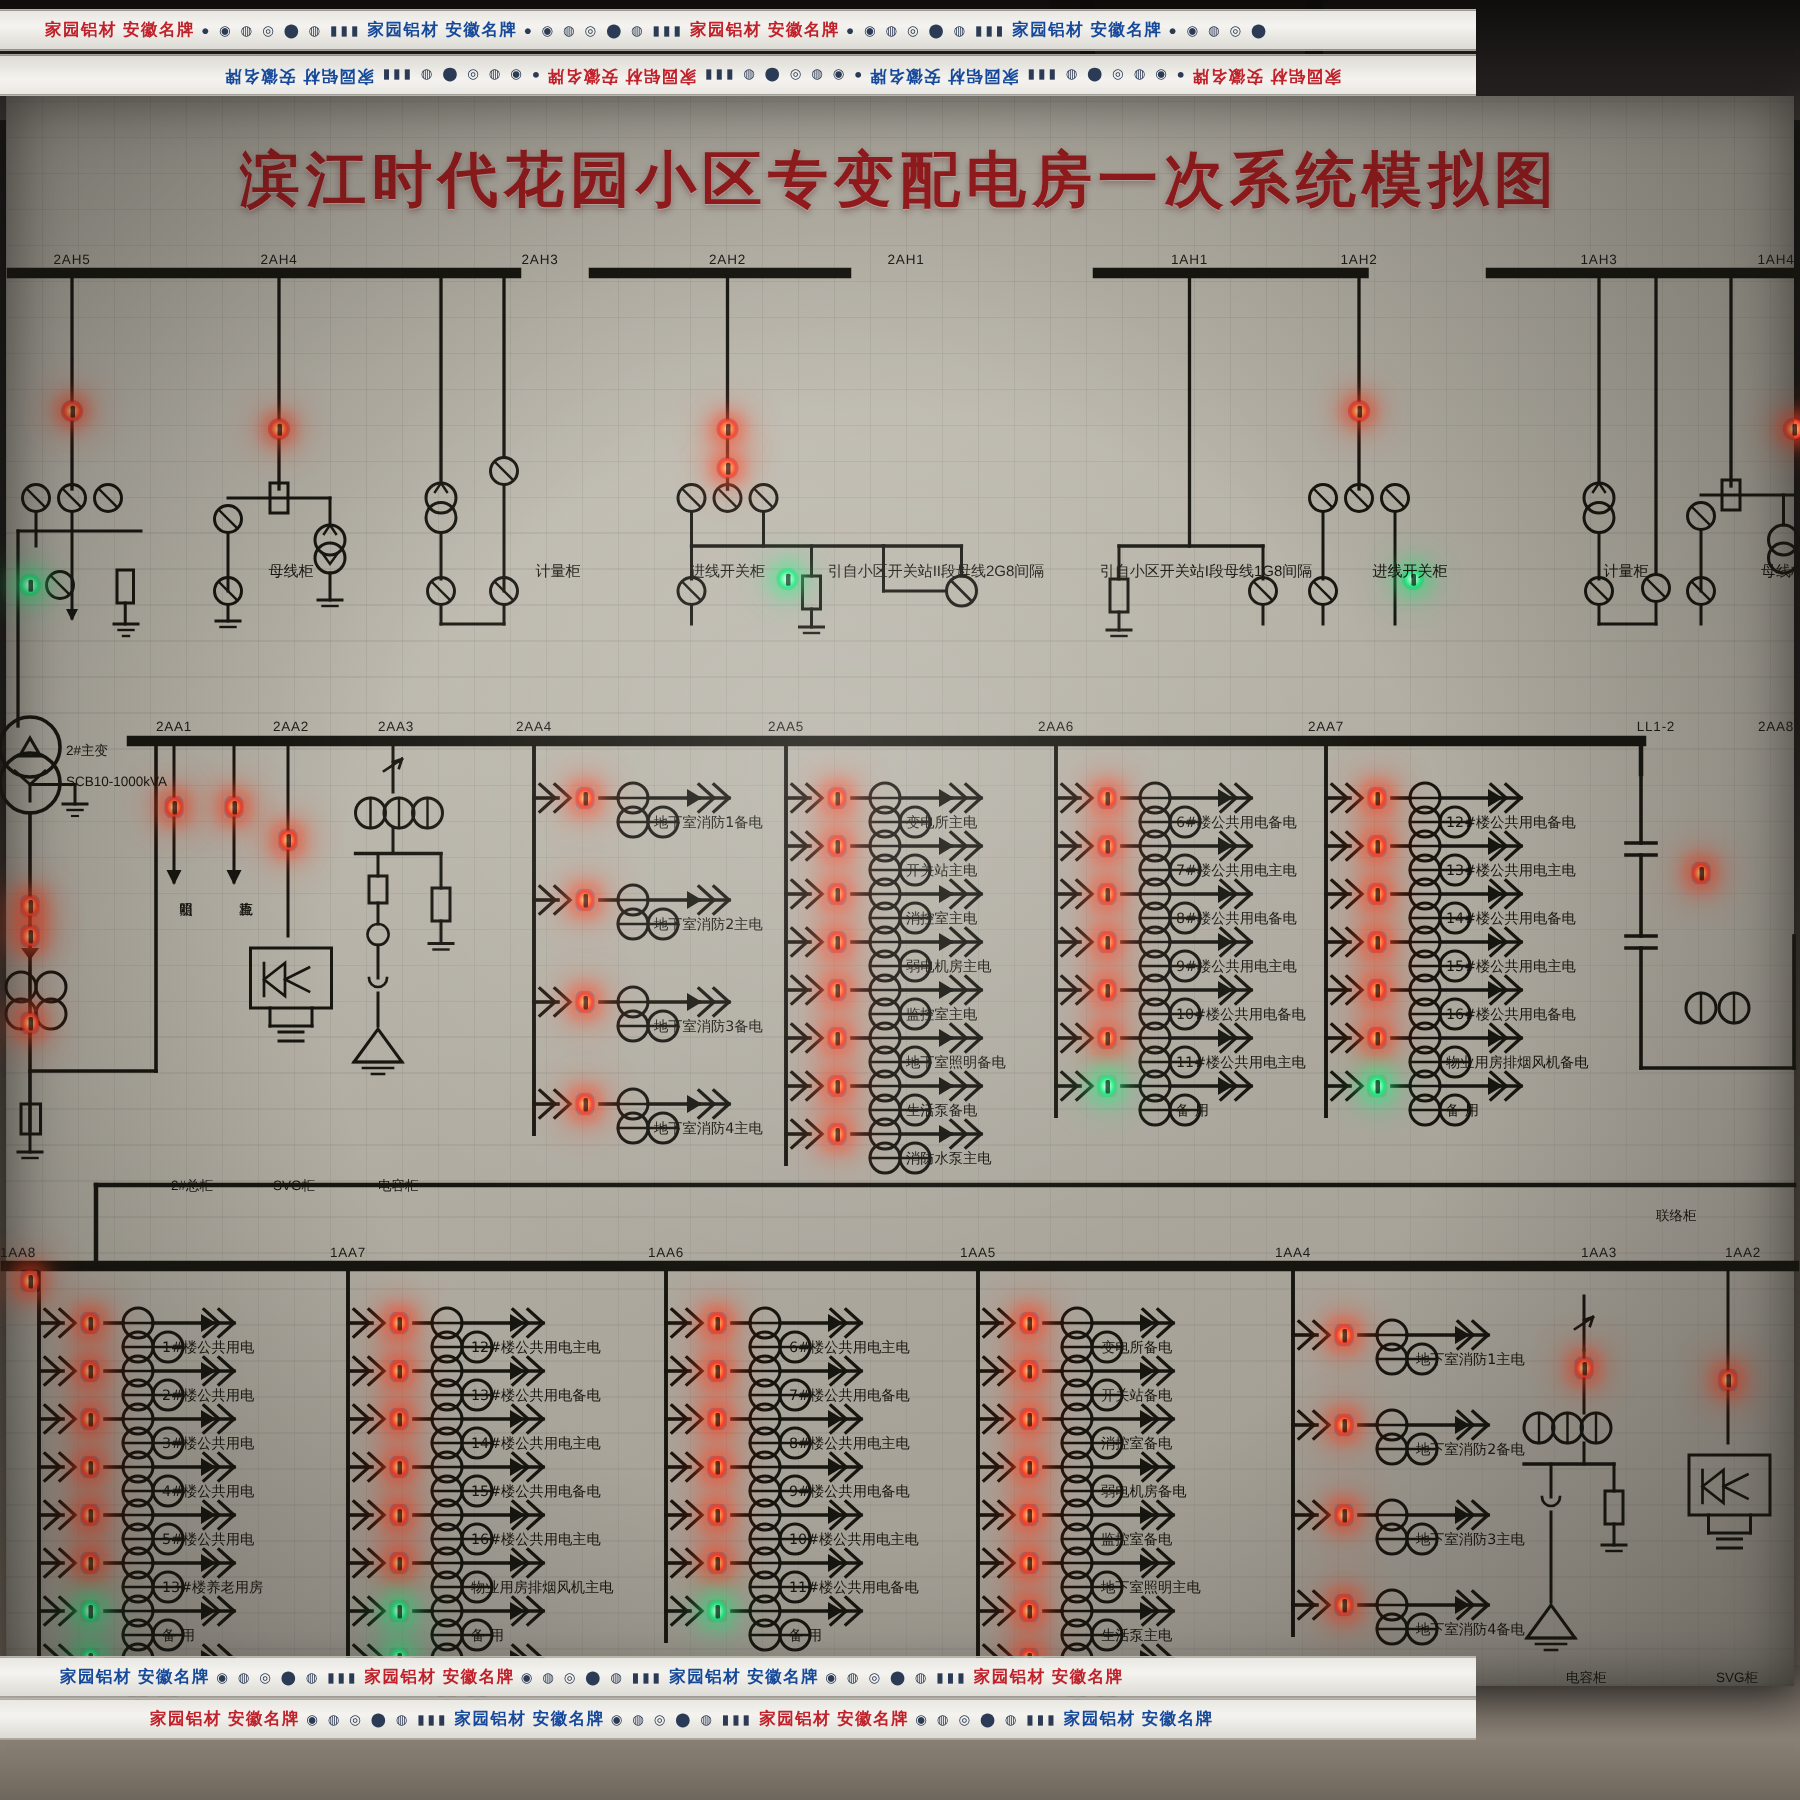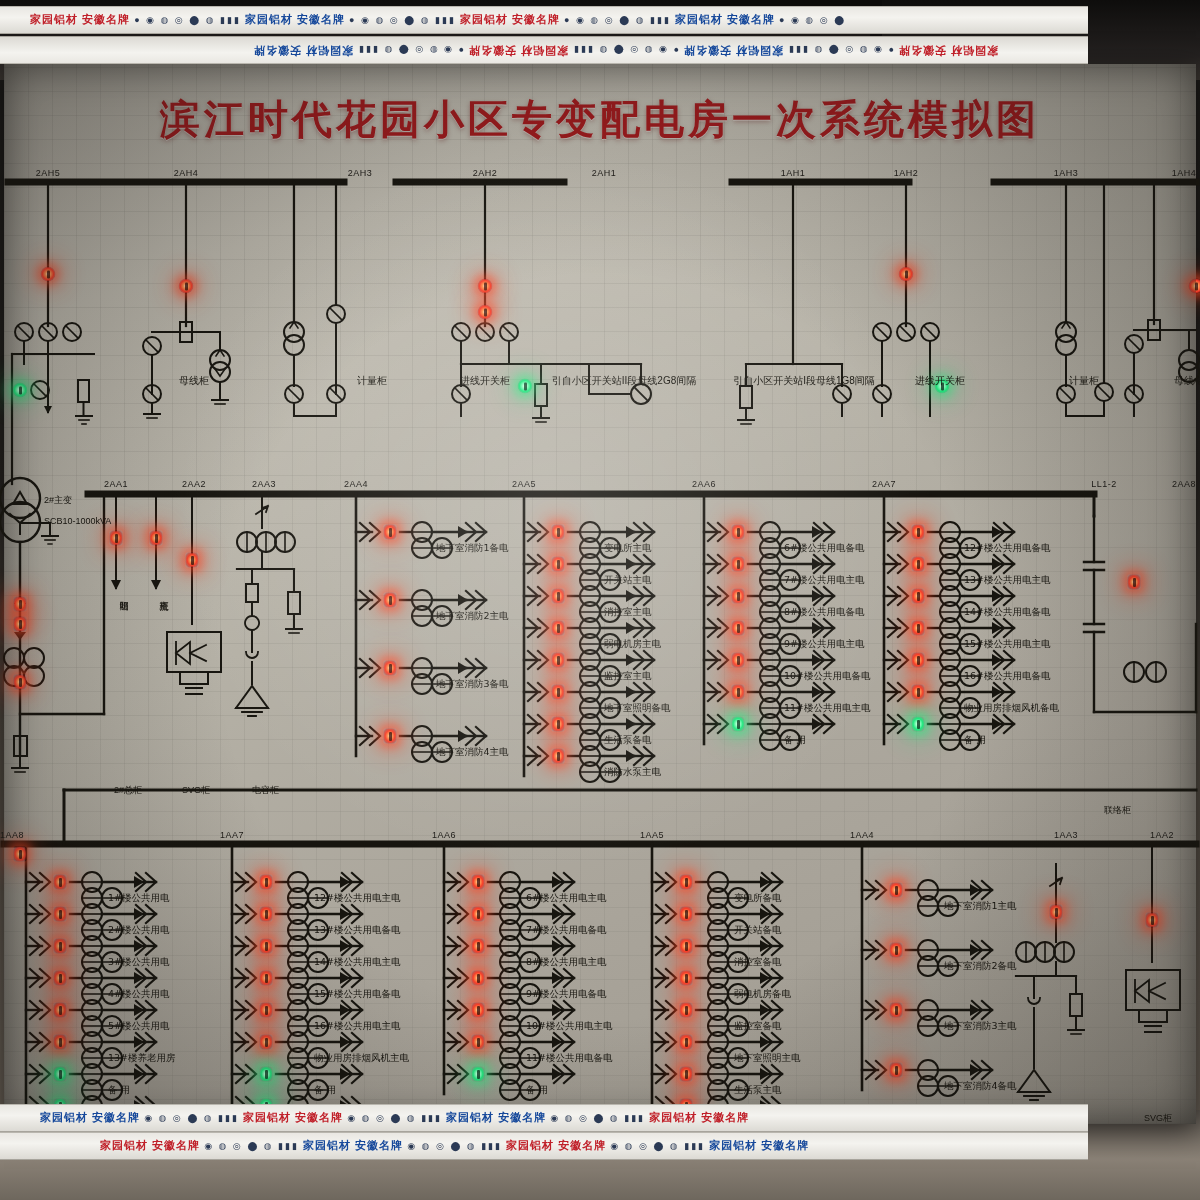--- a/index.html
+++ b/index.html
@@ -21,21 +21,21 @@
     background:
       repeating-linear-gradient(0deg, rgba(120,118,110,.16) 0 1px, rgba(0,0,0,0) 1px 24px),
       repeating-linear-gradient(90deg, rgba(120,118,110,.16) 0 1px, rgba(0,0,0,0) 1px 24px),
       linear-gradient(160deg,#b9b5ab 0%,#c2beb3 18%,#b5b1a6 45%,#a9a49a 72%,#9d988e 100%);
     box-shadow:0 0 40px rgba(0,0,0,.55) inset, 0 6px 26px rgba(0,0,0,.6);}
   .vign{position:absolute;left:0;top:0;width:100%;height:100%;pointer-events:none;
     background:radial-gradient(ellipse at 46% 42%, rgba(255,255,255,.16) 0%, rgba(255,255,255,0) 42%),
                radial-gradient(ellipse at 50% 55%, rgba(0,0,0,0) 45%, rgba(20,18,15,.42) 100%);}
 
   
-  .film{position:absolute;height:26px;left:0;width:1088px;overflow:hidden;
+  .film{position:absolute;height:26px;left:0;width:984px;overflow:hidden;
     background:linear-gradient(180deg,#e9e7e2 0%,#f4f3ef 40%,#dcdad4 100%);
     border-top:1px solid #b9b6ae;border-bottom:1px solid #a7a49c;}
   .film .fr{position:absolute;white-space:nowrap;font-size:11px;font-weight:bold;
     letter-spacing:1px;top:5px;}
   .film .red{color:#c0212a;}
   .film .blue{color:#17499b;}
   .film .dots{display:inline-block;color:#2b3a55;font-size:9px;letter-spacing:2px;}
   .film.flip{transform:scaleY(-1) scaleX(-1);}
 
   

